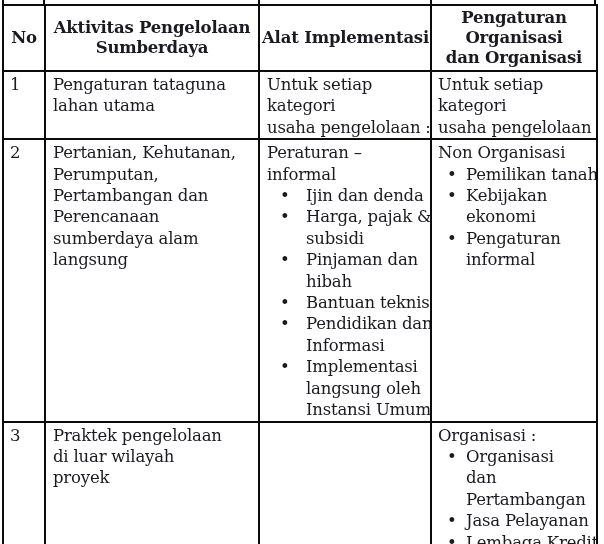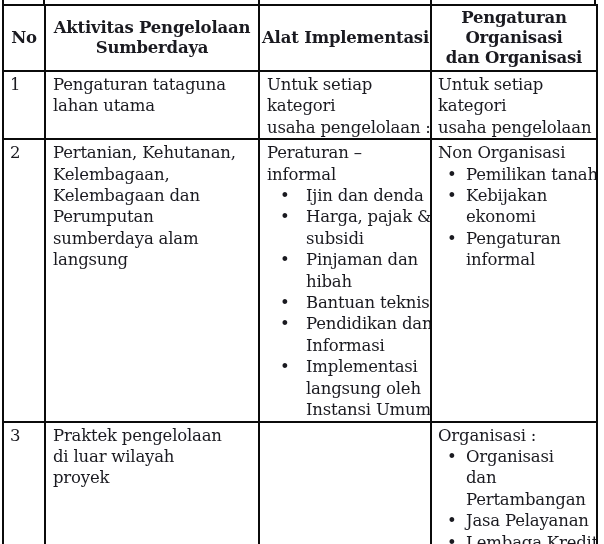--- a/index.html
+++ b/index.html
@@ -129,23 +129,23 @@
           <div class="ln">usaha pengelolaan :</div>
         </td>
       </tr>
 
       <tr class="r2">
         <td class="c-no">
           <div class="ln">2</div>
         </td>
         <td class="c2">
           <div class="ln">Pertanian, Kehutanan,</div>
-          <div class="ln">Kelembagaan,</div>
-          <div class="ln">Kelembagaan dan</div>
-          <div class="ln">Perumputan</div>
+          <div class="ln">Perumputan,</div>
+          <div class="ln">Pertambangan dan</div>
+          <div class="ln">Perencanaan</div>
           <div class="ln">sumberdaya alam</div>
           <div class="ln">langsung</div>
         </td>
         <td class="c3">
           <div class="ln">Peraturan –</div>
           <div class="ln">informal</div>
           <ul class="blist">
             <li>
               <div class="ln">Ijin dan denda</div>
             </li>

